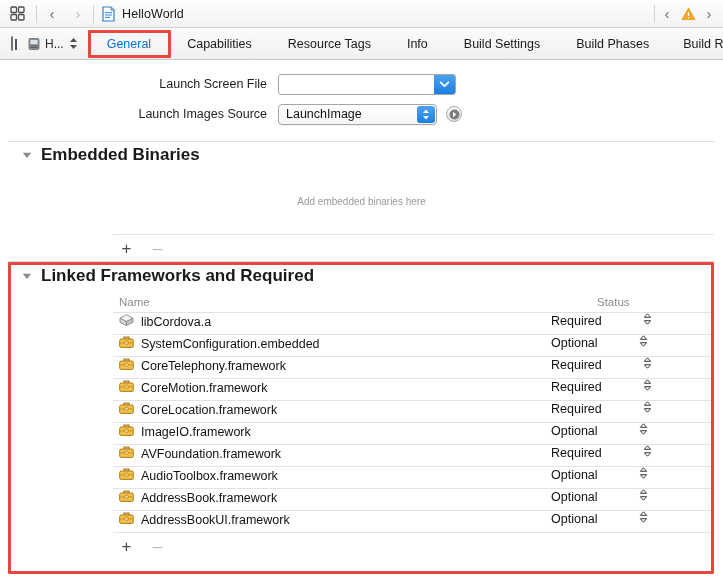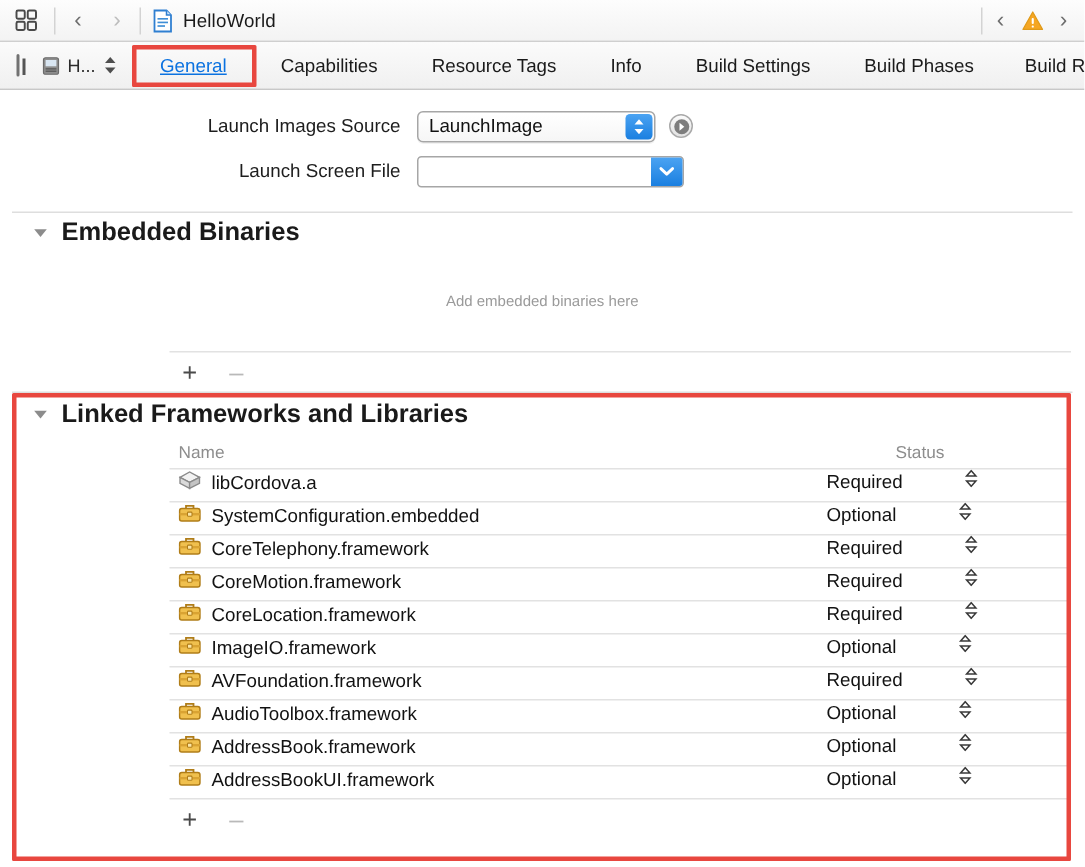--- a/index.html
+++ b/index.html
@@ -49,21 +49,21 @@
     width: 2px; height: 11px; background: #545454;
   }
   .target-chip { display: flex; align-items: center; margin-left: 14px; }
   .target-ico { margin-right: 4px; display:flex; }
   .target-label { font-size: 12px; color: #2b2b2b; }
   .stepper-v { margin-left: 5px; display: flex; flex-direction: column; align-items: center; }
   .tabs { display: flex; align-items: center; margin-left: 18px; }
   .tab {
     font-size: 12.5px; color: #1a1a1a; padding: 0 11px; white-space: nowrap; cursor: default;
   }
-  .tab.active { color: #0b72e0; text-decoration: underline; }
+  .tab.active { color: #0b72e0; }
   .tab.t-general { margin-right: 14px; }
   .tab.t-cap { margin-right: 14px; }
   .tab.t-res { margin-right: 14px; }
   .tab.t-info { margin-right: 14px; }
   .tab.t-bs { margin-right: 14px; }
   .tab.t-bp { margin-right: 12px; text-align: center; }
 
   
   .content { position: absolute; left: 0; top: 60px; width: 723px; height: 518px; background:#fff; }
 
@@ -214,51 +214,51 @@
       <div class="tab t-info">Info</div>
       <div class="tab t-bs">Build Settings</div>
       <div class="tab t-bp">Build Phases</div>
       <div class="tab t-br">Build Ru</div>
     </div>
   </div>
 
   <div class="content">
 
     <div style="height:9px"></div>
+
+    <div class="form-row">
+      <div class="form-label">Launch Screen File</div>
+      <div class="combo">
+        <span class="sq">
+          <svg width="11" height="8" viewBox="0 0 11 8">
+            <path d="M1.6 2.4 L5.5 6.1 L9.4 2.4" fill="none" stroke="#ffffff" stroke-width="1.9" stroke-linecap="round" stroke-linejoin="round"></path>
+          </svg>
+        </span>
+      </div>
+    </div>
 
     <div class="form-row">
       <div class="form-label">Launch Images Source</div>
       <div class="popup">
         <span class="val">LaunchImage</span>
         <span class="sq">
           <svg width="8" height="13" viewBox="0 0 8 13">
             <path d="M4 1.5 L7 5 L1 5 Z" fill="#ffffff"></path>
             <path d="M4 11.5 L7 8 L1 8 Z" fill="#ffffff"></path>
           </svg>
         </span>
       </div>
       <div class="arrow-btn">
         <svg width="11" height="11" viewBox="0 0 11 11">
           <circle cx="5.5" cy="5.5" r="5" fill="#7d7d7d"></circle>
           <path d="M4 2.8 L7.2 5.5 L4 8.2 Z" fill="#ffffff"></path>
         </svg>
       </div>
     </div>
 
-    <div class="form-row">
-      <div class="form-label">Launch Screen File</div>
-      <div class="combo">
-        <span class="sq">
-          <svg width="11" height="8" viewBox="0 0 11 8">
-            <path d="M1.6 2.4 L5.5 6.1 L9.4 2.4" fill="none" stroke="#ffffff" stroke-width="1.9" stroke-linecap="round" stroke-linejoin="round"></path>
-          </svg>
-        </span>
-      </div>
-    </div>
-
     <div style="height:12px"></div>
     <div class="section-hr"></div>
 
     <div class="section-head">
       <span class="disclosure">
         <svg width="10" height="10" viewBox="0 0 10 10">
           <path d="M0.8 2.8 L9.2 2.8 L5 8 Z" fill="#8c8c8c"></path>
         </svg>
       </span>
       <span class="section-title">Embedded Binaries</span>
@@ -275,21 +275,21 @@
     </div>
 
     <div class="section-hr"></div>
 
     <div class="section-head" style="height:28px">
       <span class="disclosure">
         <svg width="10" height="10" viewBox="0 0 10 10">
           <path d="M0.8 2.8 L9.2 2.8 L5 8 Z" fill="#8c8c8c"></path>
         </svg>
       </span>
-      <span class="section-title">Linked Frameworks and Libraries</span>
+      <span class="section-title">Linked Frameworks and Required</span>
     </div>
 
     <div class="tbl">
       <div class="tbl-head">
         <div class="col-name">Name</div>
         <div class="col-status">Status</div>
       </div>
       <div class="tbl-line"></div>
       <div id="rows">
           <div class="row">

